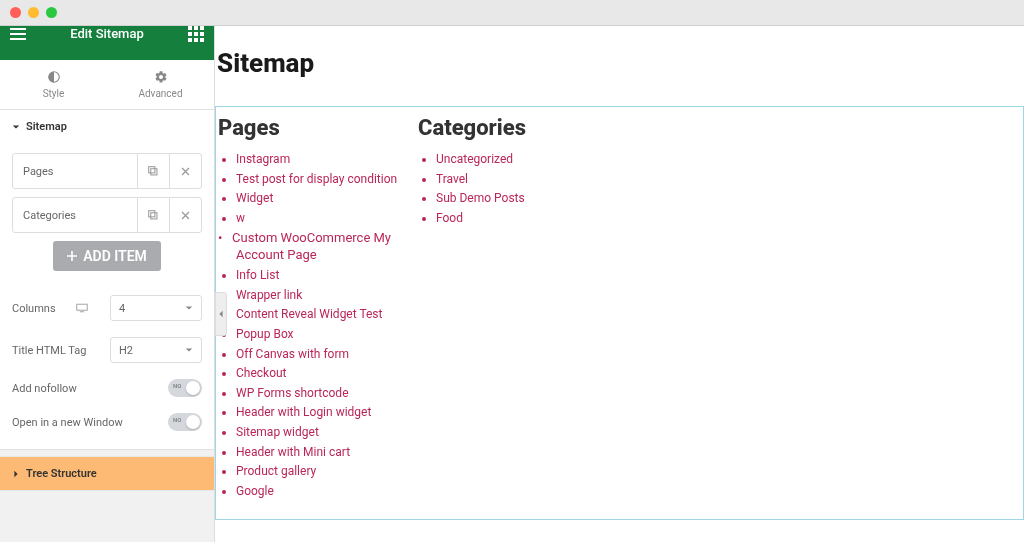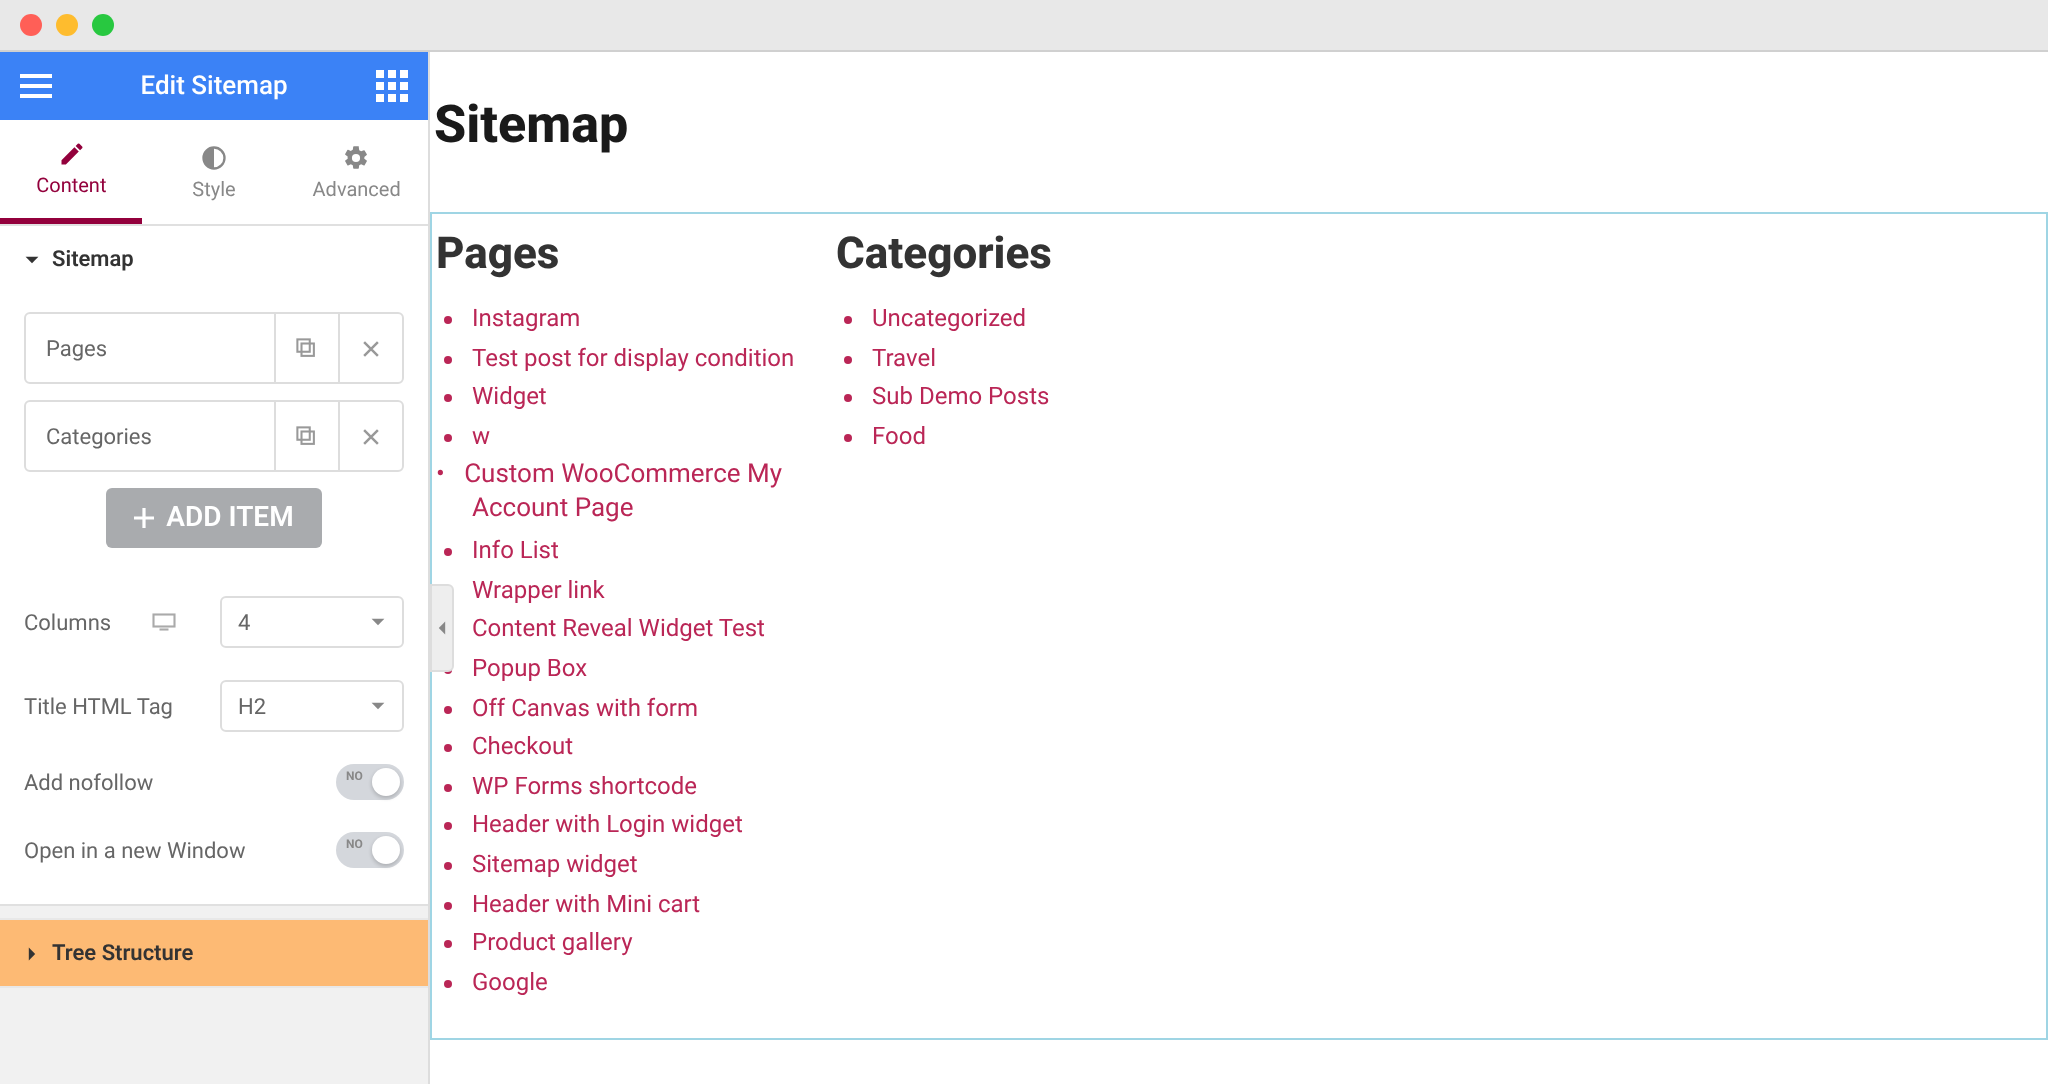--- a/index.html
+++ b/index.html
@@ -4,21 +4,21 @@
 <style>
 *{box-sizing:border-box;margin:0;padding:0}
 body{font-family:-apple-system,BlinkMacSystemFont,"Segoe UI",Roboto,Helvetica,Arial,sans-serif;font-size:12px;background:#fff;color:#333}
 .titlebar{height:26px;background:#e8e8e8;border-bottom:1px solid #d0d0d0;display:flex;align-items:center;padding:0 10px;gap:7px}
 .tb-dot{width:11px;height:11px;border-radius:50%}
 .tb-red{background:#ff5f57}
 .tb-yellow{background:#febc2e}
 .tb-green{background:#28c840}
 .app{display:flex;height:516px}
 .panel{width:215px;background:#f1f1f1;display:flex;flex-direction:column;border-right:1px solid #ddd}
-.panel-header{height:34px;background:#3b82f6;color:#fff;display:flex;align-items:center;justify-content:space-between;padding:0 10px}
+.panel-header{height:34px;background:#15803d;color:#fff;display:flex;align-items:flex-start;justify-content:space-between;padding:0 10px}
 .panel-title{font-size:13px;font-weight:500}
 .ph-icon{width:16px;height:16px;display:flex;align-items:center;justify-content:center}
 .ph-icon svg{fill:#fff}
 .tabs{display:flex;background:#fff;border-bottom:1px solid #e0e0e0}
 .tab{flex:1;display:flex;flex-direction:column;align-items:center;justify-content:center;padding:10px 0;cursor:pointer;color:#888;font-size:10px;gap:4px}
 .tab.active{color:#93003c;border-bottom:3px solid #93003c}
 .tab svg{width:14px;height:14px;fill:currentColor}
 .section{background:#fff;border-bottom:1px solid #e0e0e0}
 .section-head{display:flex;align-items:center;padding:10px 12px;font-size:11px;font-weight:600;color:#333;cursor:pointer;gap:6px}
 .section-head svg{width:8px;height:8px;fill:#333}
@@ -81,26 +81,20 @@
             <rect x="6" y="6" width="4" height="4"></rect>
             <rect x="12" y="6" width="4" height="4"></rect>
             <rect x="0" y="12" width="4" height="4"></rect>
             <rect x="6" y="12" width="4" height="4"></rect>
             <rect x="12" y="12" width="4" height="4"></rect>
           </svg>
       </div>
     </div>
 
     <div class="tabs">
-      <div class="tab active">
-        <svg viewBox="0 0 24 24">
-            <path d="M3 17.25V21h3.75L17.81 9.94l-3.75-3.75L3 17.25zM20.71 7.04a1 1 0 0 0 0-1.41l-2.34-2.34a1 1 0 0 0-1.41 0l-1.83 1.83 3.75 3.75 1.83-1.83z"></path>
-          </svg>
-        <span>Content</span>
-      </div>
       <div class="tab">
         <svg viewBox="0 0 24 24">
             <circle cx="12" cy="12" r="9" fill="none" stroke="currentColor" stroke-width="2"></circle>
             <path d="M12 3a9 9 0 0 0 0 18V3z"></path>
           </svg>
         <span>Style</span>
       </div>
       <div class="tab">
         <svg viewBox="0 0 24 24">
             <path d="M19.14 12.94a7.07 7.07 0 0 0 .05-.94 7.07 7.07 0 0 0-.05-.94l2.03-1.58a.5.5 0 0 0 .12-.64l-1.92-3.32a.5.5 0 0 0-.6-.22l-2.39.96a7.03 7.03 0 0 0-1.62-.94l-.36-2.54A.5.5 0 0 0 13.9 2h-3.8a.5.5 0 0 0-.5.42l-.36 2.54c-.58.24-1.12.55-1.62.94l-2.39-.96a.5.5 0 0 0-.6.22L2.71 8.48a.5.5 0 0 0 .12.64l2.03 1.58c-.03.31-.05.63-.05.94s.02.63.05.94L2.83 14.16a.5.5 0 0 0-.12.64l1.92 3.32c.14.24.42.33.6.22l2.39-.96c.5.39 1.04.7 1.62.94l.36 2.54c.4.24.25.42.5.42h3.8c.25 0 .46-.18.5-.42l.36-2.54c.58-.24 1.12-.55 1.62-.94l2.39.96c.24.1.5 0 .6-.22l1.92-3.32a.5.5 0 0 0-.12-.64l-2.03-1.58zM12 15.5A3.5 3.5 0 1 1 12 8.5a3.5 3.5 0 0 1 0 7z"></path>

